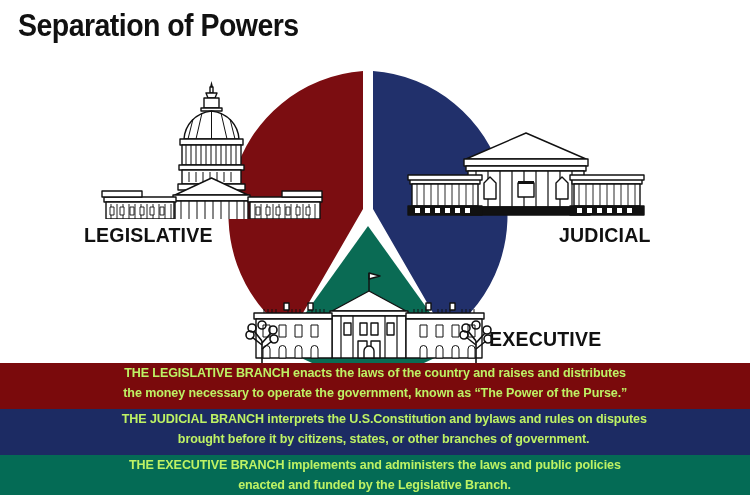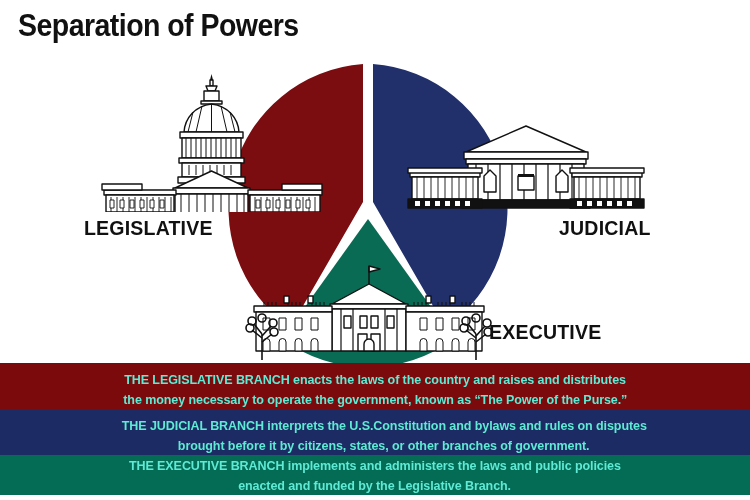--- a/index.html
+++ b/index.html
@@ -28,21 +28,21 @@
     color: #111111;
     transform: scaleX(0.92);
     transform-origin: left top;
     white-space: nowrap;
   }
 
   
   #diagram {
     position: absolute;
     left: 0;
-    top: 8px;
+    top: 15px;
     width: 750px;
     height: 365px;
   }
   #pie-svg {
     position: absolute;
     left: 0;
     top: 0;
   }
   .building-svg {
     position: absolute;
@@ -70,22 +70,22 @@
     top: 363px;
     width: 750px;
     height: 137px;
   }
   .band {
     box-sizing: border-box;
     width: 750px;
     display: flex;
     flex-direction: column;
     align-items: center;
-    justify-content: flex-end;
-    color: #5eead4;
+    justify-content: flex-start;
+    color: #bef264;
     padding: 0 22px;
   }
   .band-line {
     font-family: "Liberation Sans", sans-serif;
     font-weight: bold;
     font-size: 13.2px;
     line-height: 19.5px;
     letter-spacing: -0.1px;
     transform: scaleX(0.95);
     white-space: nowrap;

